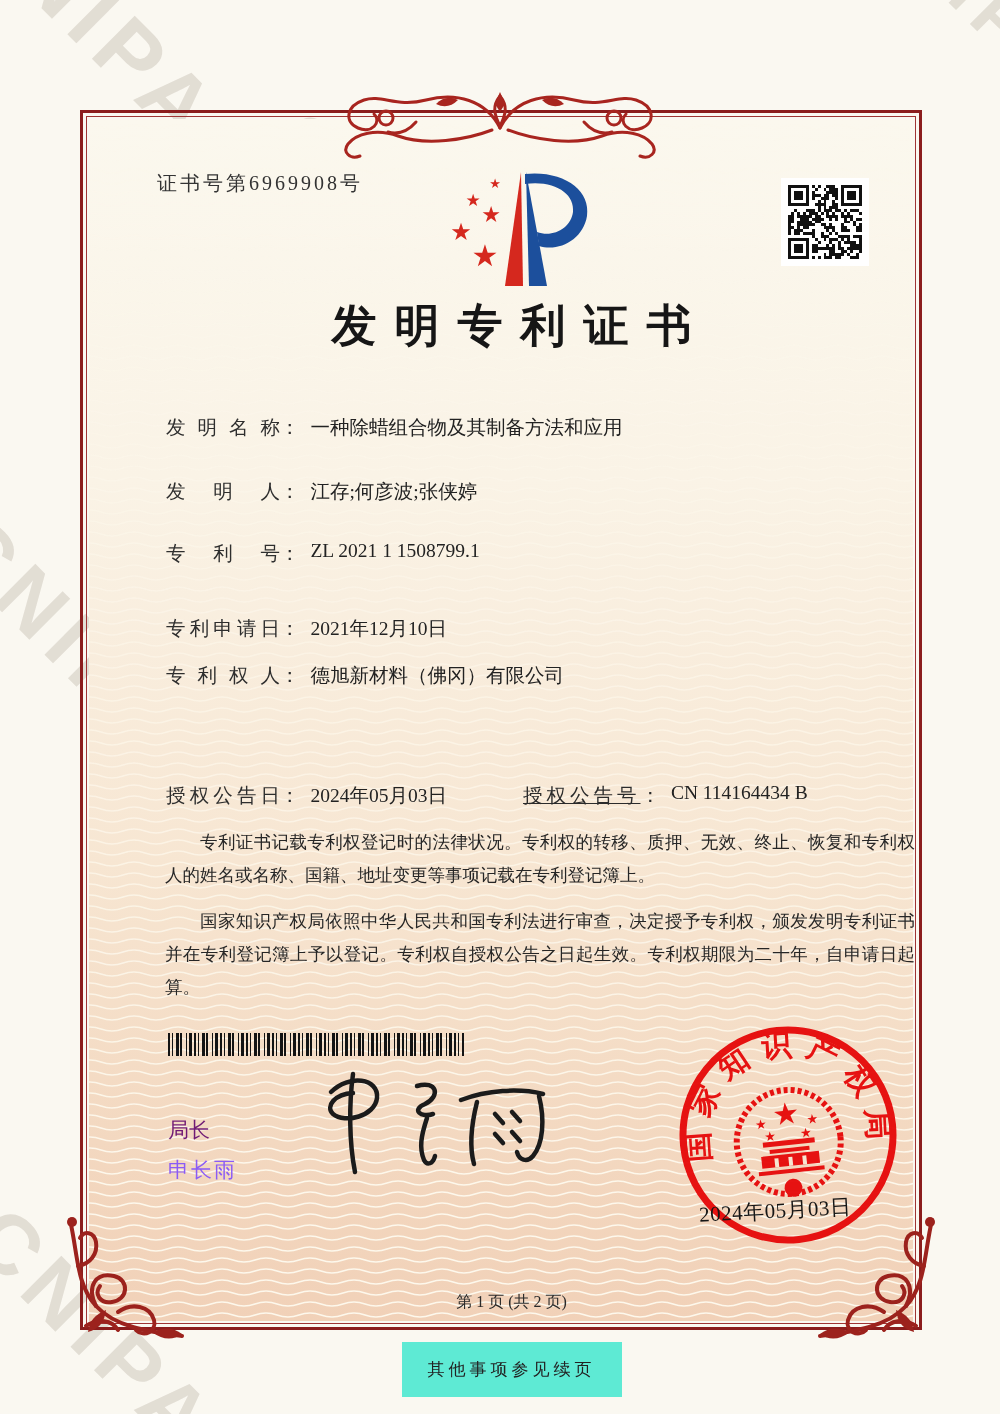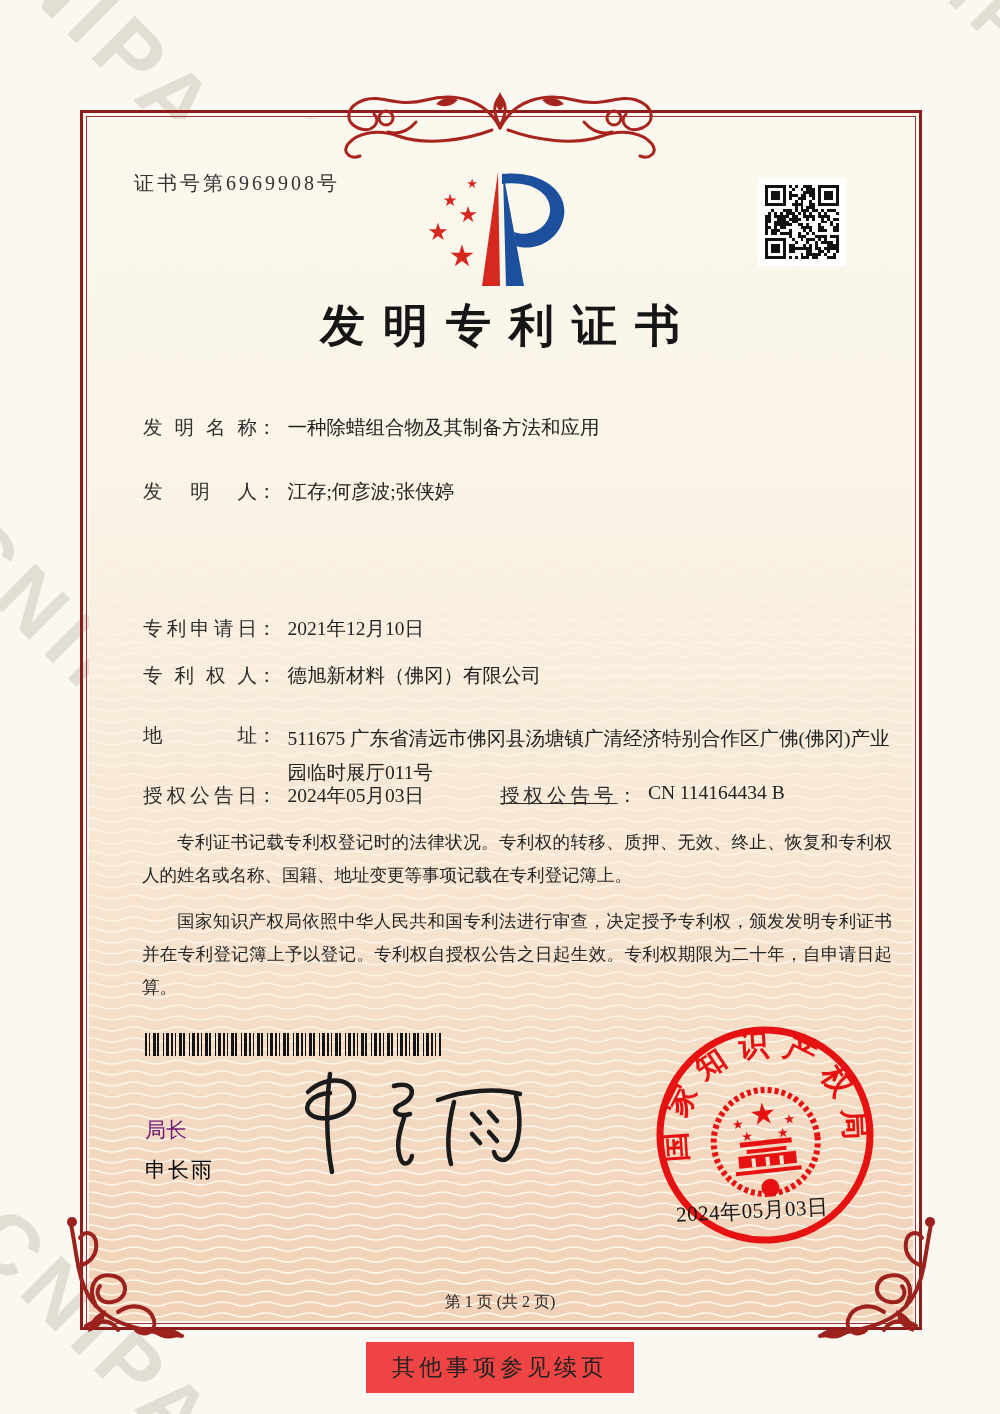--- a/index.html
+++ b/index.html
@@ -30,21 +30,21 @@
     position:absolute;inset:3px;border:1px solid #a03434;
   }
   .pattern-area{
     position:absolute;inset:6px;overflow:hidden;z-index:1;
     background:linear-gradient(180deg,#fbf8ee 0%,#faf3e6 30%,#f7e6d2 62%,#f3d8c0 85%,#f1d1b8 100%);
   }
   .pattern-area svg{position:absolute;left:0;top:0;}
   
   .ornament{position:absolute;z-index:4;}
   
-  .content{position:absolute;inset:0;z-index:5;}
+  .content{position:absolute;inset:0;z-index:5;margin-left:23px;}
   .cert-no{
     position:absolute;left:134px;top:170px;
     font-size:20px;letter-spacing:3px;color:#333;
   }
   .logo{position:absolute;left:416px;top:164px;}
   .qr-box{position:absolute;left:758px;top:178px;width:88px;height:88px;background:#fff;
     display:flex;align-items:center;justify-content:center;}
   .doc-title{
     position:absolute;left:0;top:296px;width:100%;
     text-align:center;font-size:45px;font-weight:bold;color:#161616;
@@ -75,36 +75,36 @@
   }
   .signature{position:absolute;left:268px;top:1056px;}
   .officer-title{
     position:absolute;left:145px;top:1116px;
     font-family:"Liberation Sans","DejaVu Sans",sans-serif;
     font-size:21px;color:#701a75;
   }
   .officer-name{
     position:absolute;left:145px;top:1156px;
     font-family:Liberation Serif, serif;
-    font-size:21px;color:#000000;letter-spacing:2px;
+    font-size:21px;color:#8b5cf6;letter-spacing:2px;
   }
   .seal{position:absolute;left:650px;top:1020px;transform:rotate(-6deg);}
   .seal-date{
     position:absolute;left:676px;top:1196px;width:180px;
     font-size:21px;color:#161616;transform:rotate(-3deg);letter-spacing:0.5px;
     z-index:6;
   }
   .page-num{
     position:absolute;left:0;top:1292px;width:100%;text-align:center;
     font-size:16px;color:#2a2a2a;z-index:6;
   }
   .footer-note-wrap{position:absolute;left:0;top:1342px;width:100%;text-align:center;z-index:6;}
   .footer-note{
-    display:inline-block;background:#ef4444;padding:10px 26px;
-    font-size:23px;letter-spacing:4px;color:#222;
+    display:inline-block;background:#5eead4;padding:16px 26px;
+    font-size:17px;letter-spacing:4px;color:#222;
   }
 </style>
 </head>
 <body>
 
 <div class="wm" style="left:-66px;top:-34px;font-size:88px;">CNIPA</div>
 <div class="wm" style="left:836px;top:-52px;font-size:72px;">CNIPA</div>
 <div class="wm" style="left:258px;top:172px;font-size:62px;">CNIPA</div>
 <div class="wm" style="left:536px;top:412px;font-size:62px;">CNIPA</div>
 <div class="wm" style="left:-84px;top:590px;font-size:84px;">CNIPA</div>
@@ -550,31 +550,31 @@
   <div class="doc-title">发明专利证书</div>
 
   <div class="field-row" style="top:414px;">
     <span class="flabel">发明名称</span><span class="fcolon">：</span>
     <span class="fvalue">一种除蜡组合物及其制备方法和应用</span>
   </div>
   <div class="field-row" style="top:478px;font-family:Liberation Serif, serif;">
     <span class="flabel">发明人</span><span class="fcolon">：</span>
     <span class="fvalue">江存;何彦波;张侠婷</span>
   </div>
+  <div class="field-row" style="top:540px;">
+    <span class="flabel">专利号</span><span class="fcolon">：</span>
+    <span class="fvalue">ZL 2021 1 1508799.1</span>
+  </div>
   <div class="field-row" style="top:615px;">
     <span class="flabel">专利申请日</span><span class="fcolon">：</span>
     <span class="fvalue">2021年12月10日</span>
   </div>
   <div class="field-row" style="top:662px;">
     <span class="flabel">专利权人</span><span class="fcolon">：</span>
     <span class="fvalue">德旭新材料（佛冈）有限公司</span>
-  </div>
-  <div class="field-row" style="top:722px;">
-    <span class="flabel">地址</span><span class="fcolon">：</span>
-    <span class="fvalue addr">511675 广东省清远市佛冈县汤塘镇广清经济特别合作区广佛(佛冈)产业园临时展厅011号</span>
   </div>
   <div class="field-row" style="top:782px;">
     <span class="flabel">授权公告日</span><span class="fcolon">：</span>
     <span class="fvalue">2024年05月03日</span>
   </div>
   <div class="field-row" style="top:782px;left:500px;">
     <span style="letter-spacing:4px;text-decoration:underline;">授权公告号</span><span class="fcolon">：</span>
     <span class="fvalue">CN 114164434 B</span>
   </div>
 

